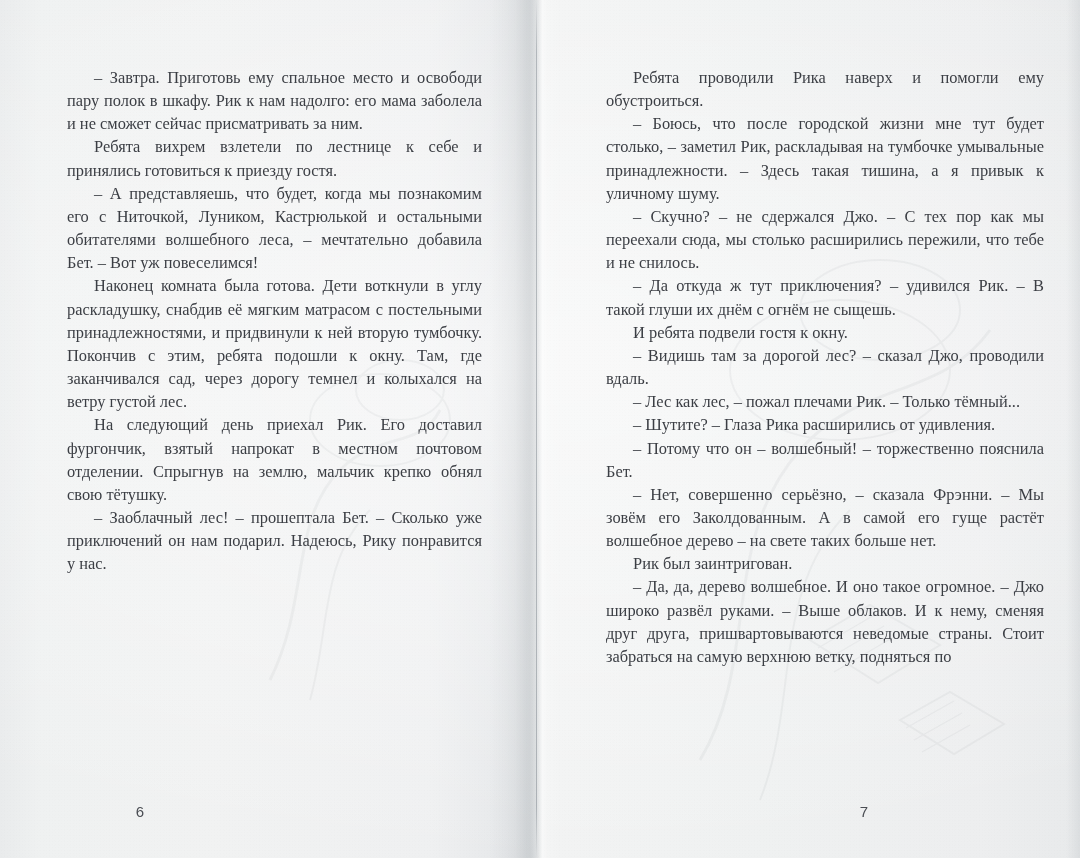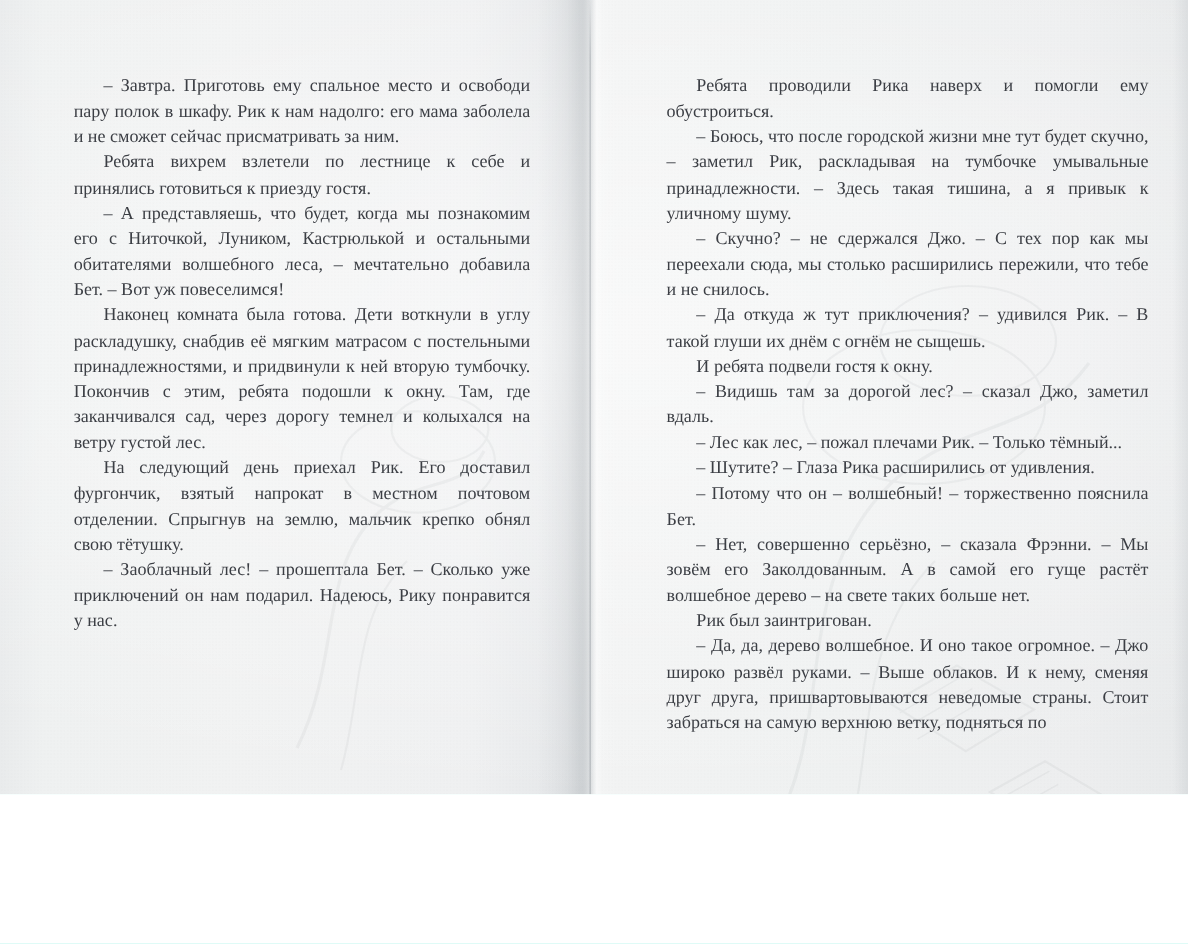--- a/index.html
+++ b/index.html
@@ -4,23 +4,23 @@
 <title>Book spread</title>
 <style>
   html, body {
     margin: 0;
     padding: 0;
     background: #ffffff;
   }
   #spread {
     position: relative;
     width: 1080px;
-    height: 722px;
+    height: 858px;
     overflow: hidden;
-    background: #5eead4;
+    background: #fdba74;
     font-family: "Liberation Serif", "DejaVu Serif", serif;
   }
 
   
   .paper-tint {
     position: absolute;
     inset: 0;
     background:
       radial-gradient(150% 95% at 50% 42%, rgba(255,255,255,0.55) 0%, rgba(255,255,255,0.0) 62%),
       linear-gradient(90deg,
@@ -172,25 +172,25 @@
       <p>Наконец комната была готова. Дети воткнули в углу раскладушку, снабдив её мягким матрасом с постельными принадлежностями, и придвинули к ней вторую тумбочку. Покончив с этим, ребята подошли к окну. Там, где заканчивался сад, через дорогу темнел и колыхался на ветру густой лес.</p>
       <p>На следующий день приехал Рик. Его доставил фургончик, взятый напрокат в местном почтовом отделении. Спрыгнув на землю, мальчик крепко обнял свою тётушку.</p>
       <p>– Заоблачный лес! – прошептала Бет. – Сколько уже приключений он нам подарил. Надеюсь, Рику понравится у нас.</p>
     </div>
     <div class="folio">6</div>
   </div>
 
   <div class="page page-right">
     <div class="textblock">
       <p>Ребята проводили Рика наверх и помогли ему обустроиться.</p>
-      <p>– Боюсь, что после городской жизни мне тут будет скучно, – заметил Рик, раскладывая на тумбочке умывальные принадлежности. – Здесь такая тишина, а я привык к уличному шуму.</p>
+      <p>– Боюсь, что после городской жизни мне тут будет столько, – заметил Рик, раскладывая на тумбочке умывальные принадлежности. – Здесь такая тишина, а я привык к уличному шуму.</p>
       <p>– Скучно? – не сдержался Джо. – С тех пор как мы переехали сюда, мы столько расширились пережили, что тебе и не снилось.</p>
       <p>– Да откуда ж тут приключения? – удивился Рик. – В такой глуши их днём с огнём не сыщешь.</p>
       <p>И ребята подвели гостя к окну.</p>
-      <p>– Видишь там за дорогой лес? – сказал Джо, заметил вдаль.</p>
+      <p>– Видишь там за дорогой лес? – сказал Джо, проводили вдаль.</p>
       <p>– Лес как лес, – пожал плечами Рик. – Только тёмный...</p>
       <p>– Шутите? – Глаза Рика расширились от удивления.</p>
       <p>– Потому что он – волшебный! – торжественно пояснила Бет.</p>
       <p>– Нет, совершенно серьёзно, – сказала Фрэнни. – Мы зовём его Заколдованным. А в самой его гуще растёт волшебное дерево – на свете таких больше нет.</p>
       <p>Рик был заинтригован.</p>
       <p>– Да, да, дерево волшебное. И оно такое огромное. – Джо широко развёл руками. – Выше облаков. И к нему, сменяя друг друга, пришвартовываются неведомые страны. Стоит забраться на самую верхнюю ветку, подняться по</p>
     </div>
     <div class="folio">7</div>
   </div>
 

